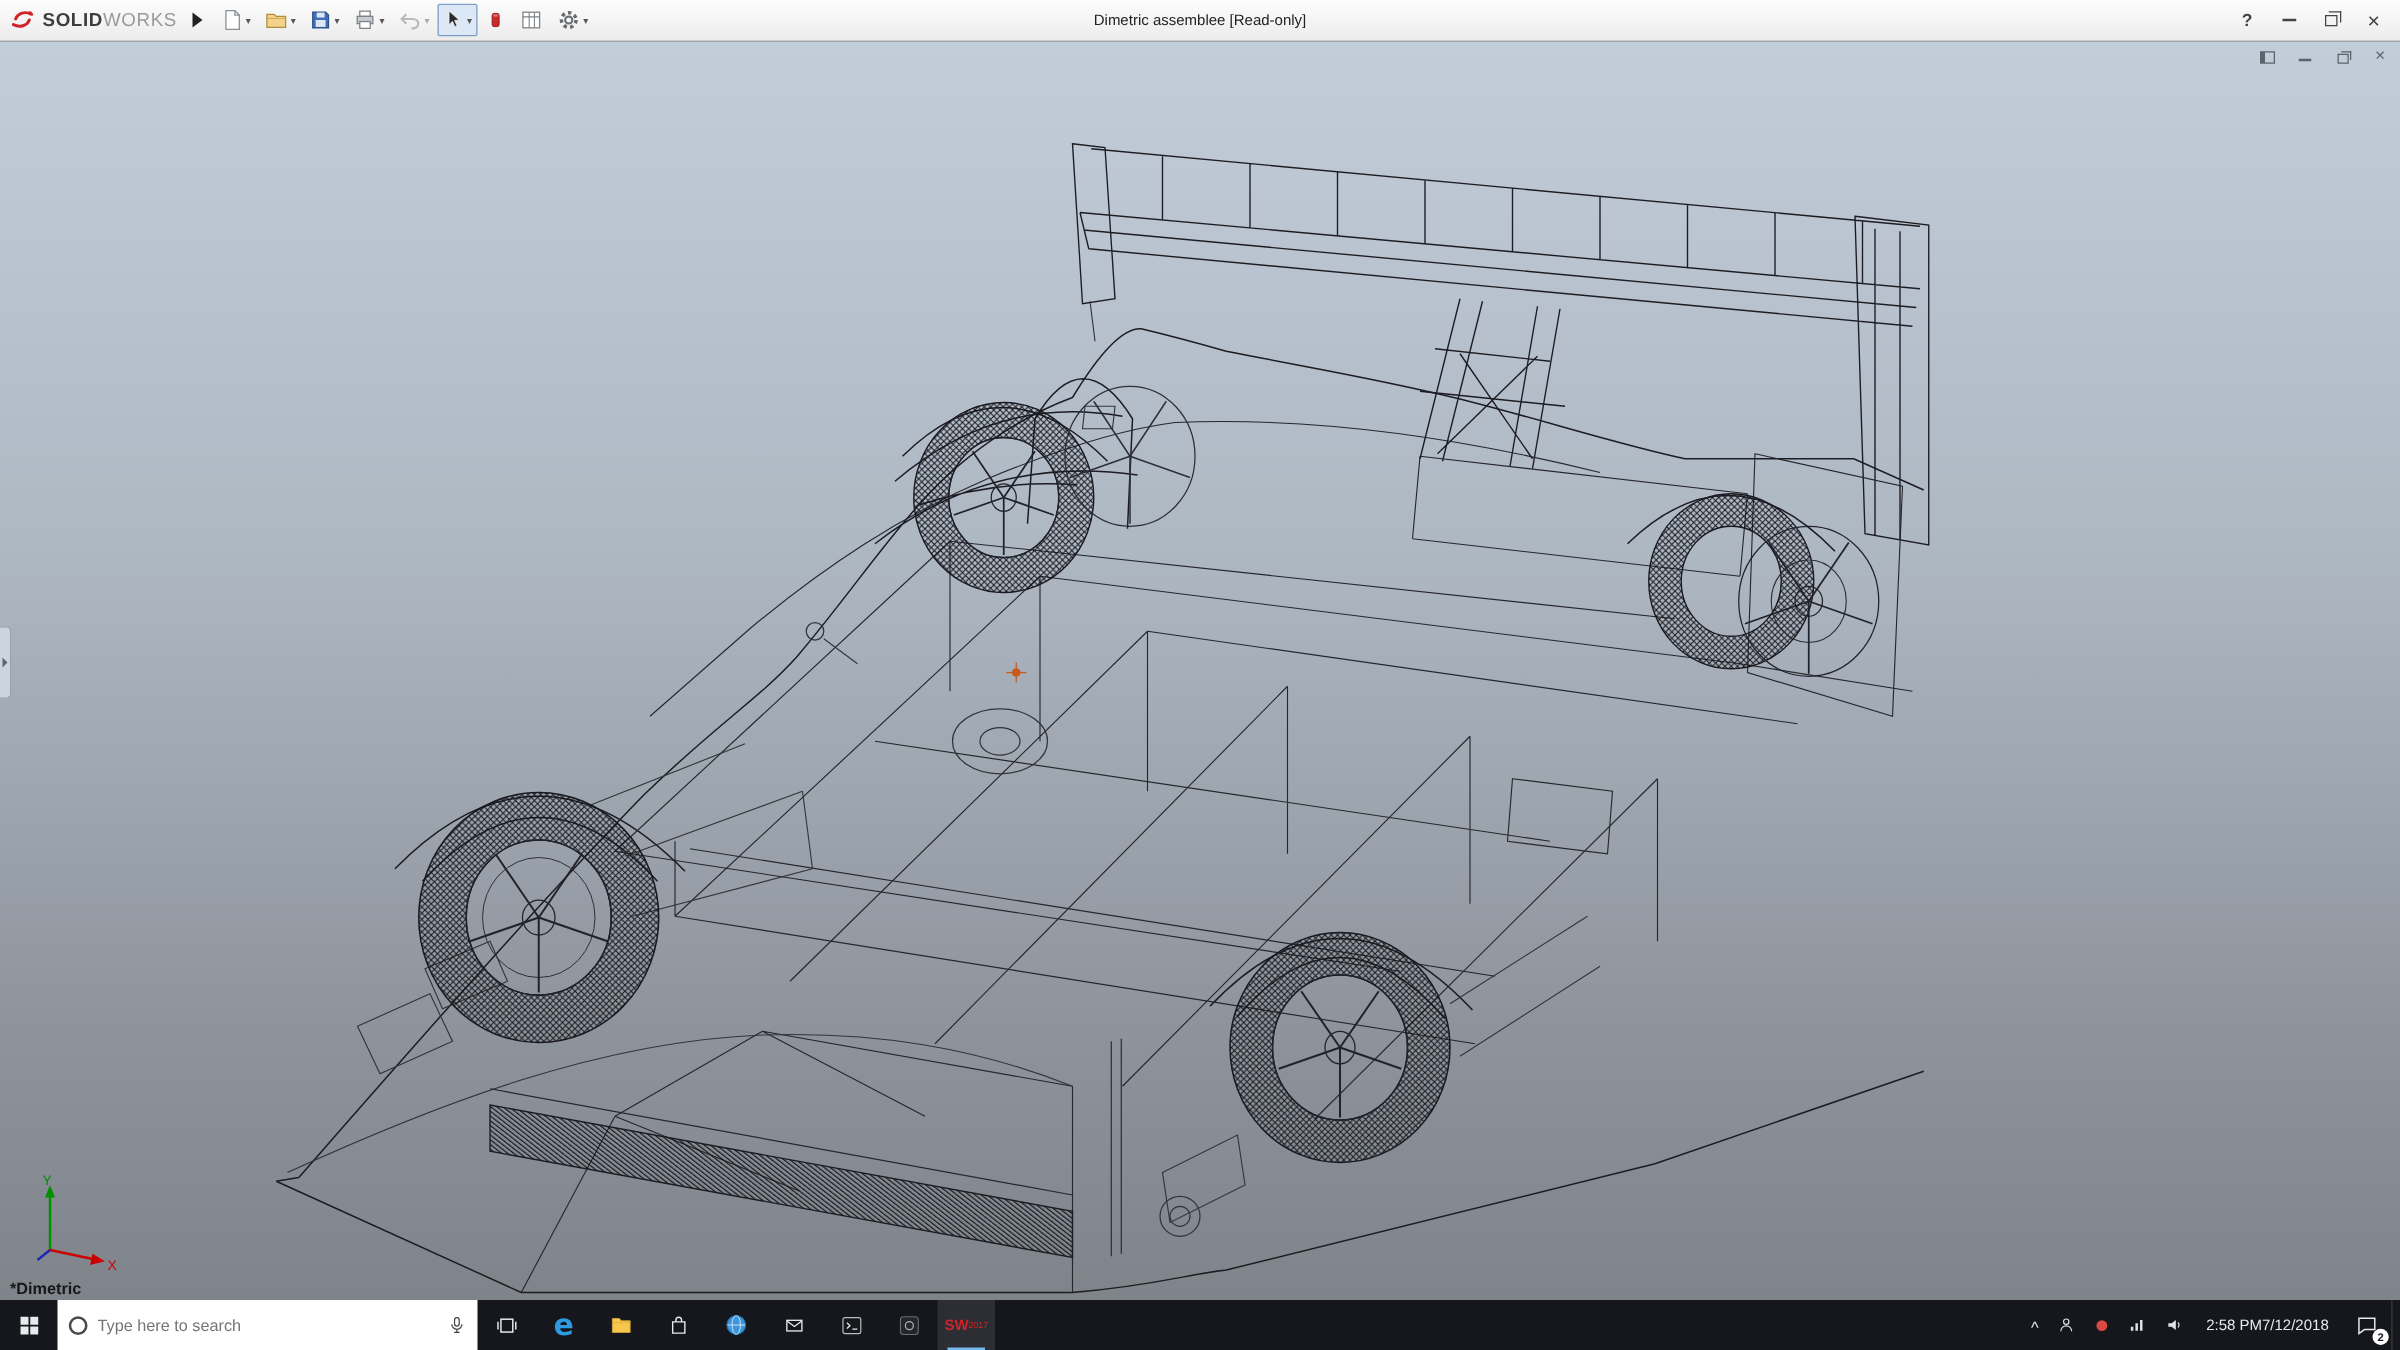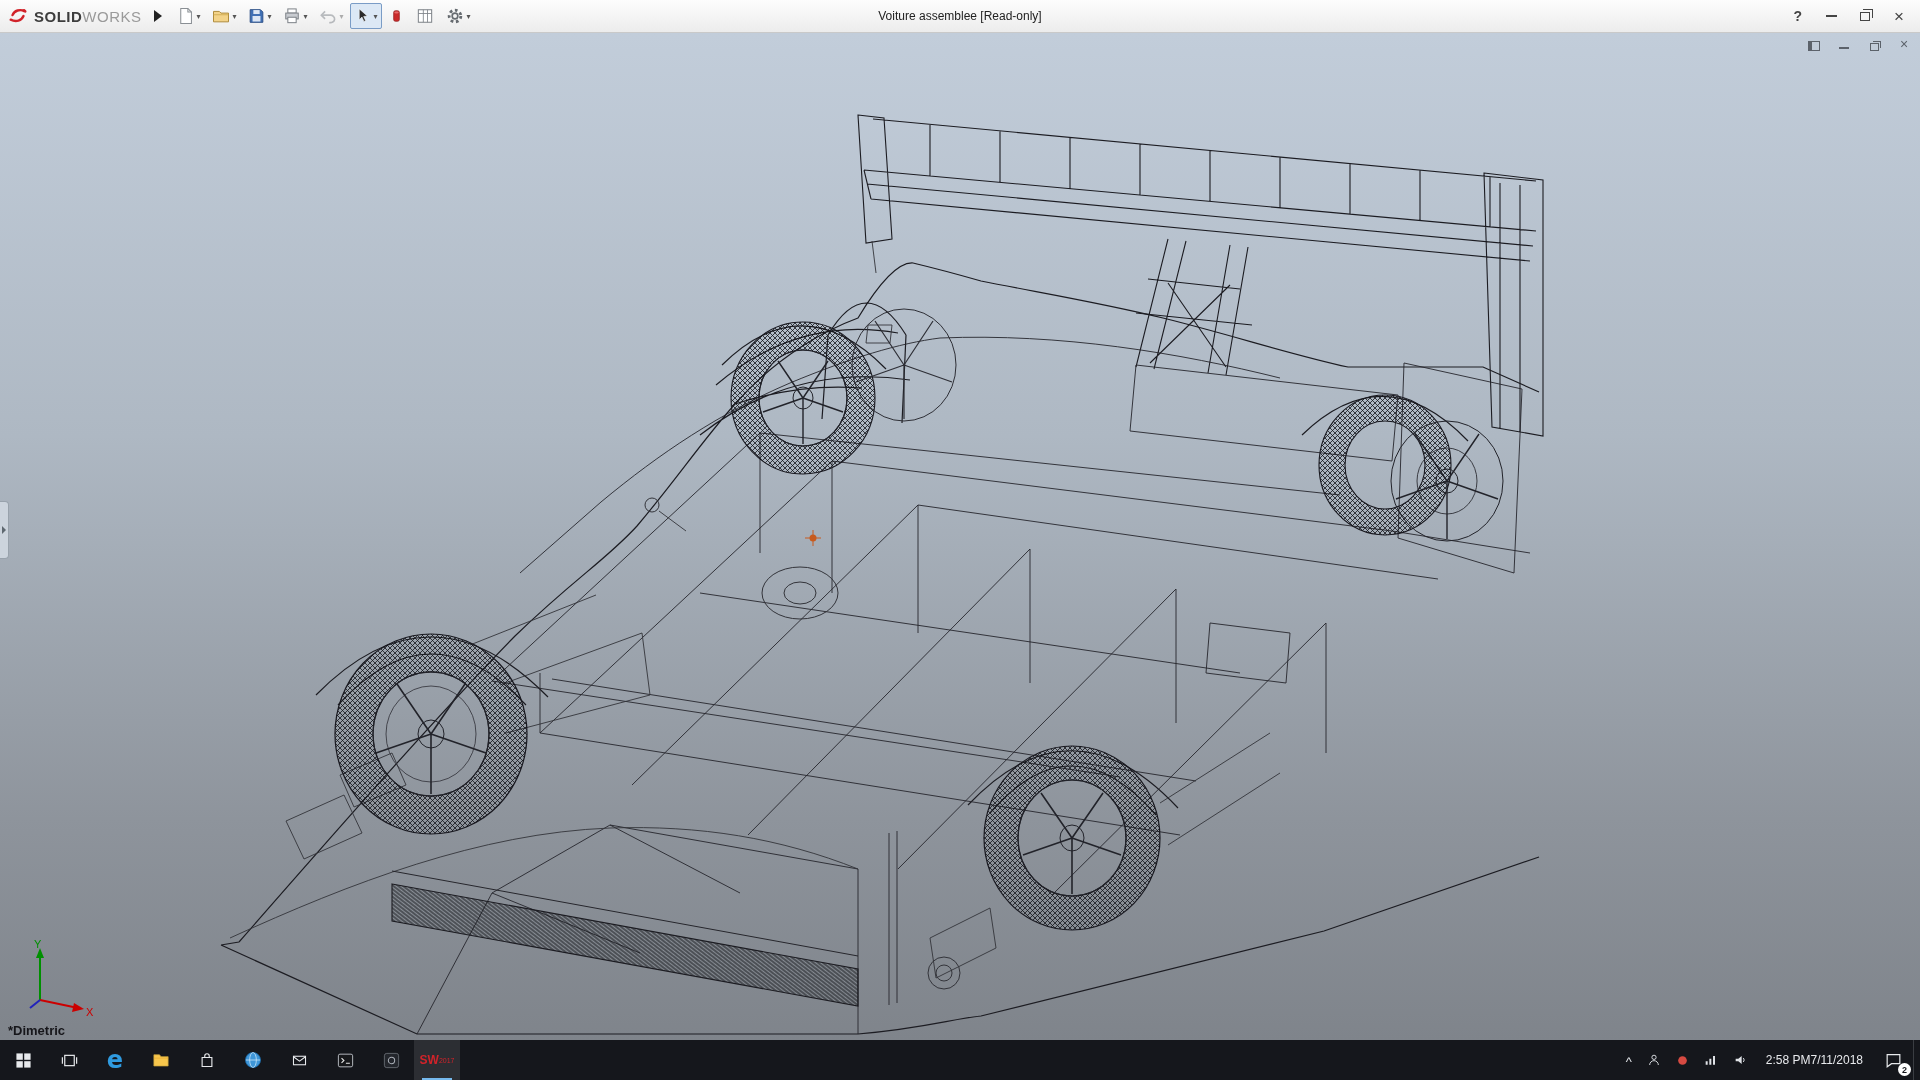--- a/index.html
+++ b/index.html
@@ -147,21 +147,21 @@
     </div>
     <div class="tb-btn">
       <svg width="20" height="20" viewBox="0 0 24 24">
         <circle cx="12" cy="12" r="7" fill="none" stroke="#666b70" stroke-width="3.4" stroke-dasharray="3.2 3.2"></circle>
         <circle cx="12" cy="12" r="3.4" fill="none" stroke="#666b70" stroke-width="2"></circle>
       </svg>
         <span class="caret">▾</span>
     </div>
   </div>
 
-  <div class="win-title">Voiture assemblee [Read-only]</div>
+  <div class="win-title">Dimetric assemblee [Read-only]</div>
 
   <div class="titlebar-right">
     <span class="help-q">?</span>
     <div class="cap-btn">
         <span class="glyph-min"></span>
       </div>
     <div class="cap-btn">
         <span class="glyph-restore"></span>
       </div>
     <div class="cap-btn">
@@ -301,20 +301,28 @@
 <div class="taskbar">
   <div class="tk-btn">
     <svg width="17" height="17" viewBox="0 0 24 24">
       <rect x="2" y="2" width="9" height="9" fill="#e8eaed"></rect>
         <rect x="13" y="2" width="9" height="9" fill="#e8eaed"></rect>
       <rect x="2" y="13" width="9" height="9" fill="#e8eaed"></rect>
         <rect x="13" y="13" width="9" height="9" fill="#e8eaed"></rect>
     </svg>
   </div>
 
+  <div class="search-box">
+    <span class="cortana-ring"></span>
+    <input type="text" placeholder="Type here to search" style="">
+    <svg width="15" height="18" viewBox="0 0 24 24">
+      <rect x="9" y="2.5" width="6" height="11" rx="3" fill="none" stroke="#444" stroke-width="1.6"></rect>
+      <path d="M5.5 11a6.5 6.5 0 0 0 13 0M12 17.5v4M8.5 21.5h7" fill="none" stroke="#444" stroke-width="1.6"></path>
+    </svg>
+  </div>
 
   <div class="tk-btn">
     <svg width="19" height="19" viewBox="0 0 24 24">
       <rect x="6" y="5.5" width="12" height="13" fill="none" stroke="#e8eaed" stroke-width="1.5"></rect>
       <path d="M3 8v8M21 8v8" stroke="#e8eaed" stroke-width="1.5"></path>
     </svg>
   </div>
   <div class="tk-btn">
     <span class="edge-e">e</span>
   </div>
@@ -383,21 +391,21 @@
       </svg>
     </div>
     <div class="tray-btn">
       <svg width="16" height="16" viewBox="0 0 24 24">
         <path d="M4 10v4h4l5 4V6l-5 4z" fill="#dfe2e6"></path>
         <path d="M15.5 9a4.5 4.5 0 0 1 0 6" stroke="#dfe2e6" fill="none" stroke-width="1.4"></path>
       </svg>
     </div>
     <div class="clock">
       <span>2:58 PM</span>
-      <span>7/11/2018</span>
+      <span>7/12/2018</span>
     </div>
     <div class="tray-btn" style="width:40px;">
       <svg width="19" height="19" viewBox="0 0 24 24">
         <path d="M4 4.5h16v11.5H9.5l-5.5 4z" fill="none" stroke="#e8eaed" stroke-width="1.5"></path>
       </svg>
       <span class="ac-badge">2</span>
     </div>
     <div class="show-desktop"></div>
   </div>
 </div>

